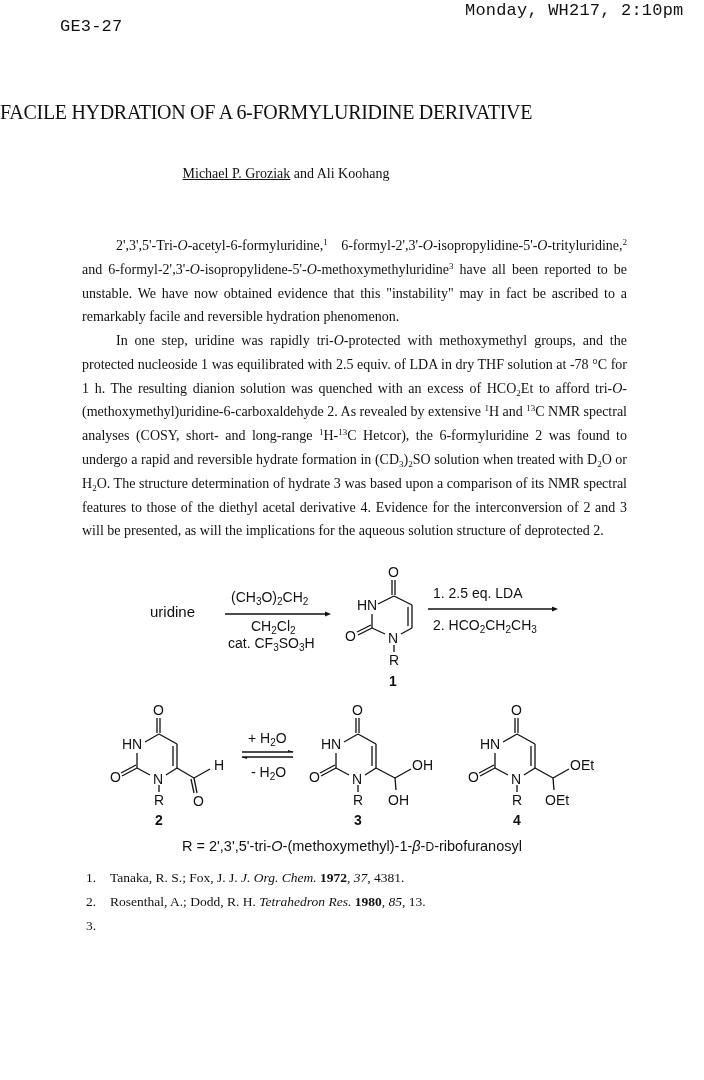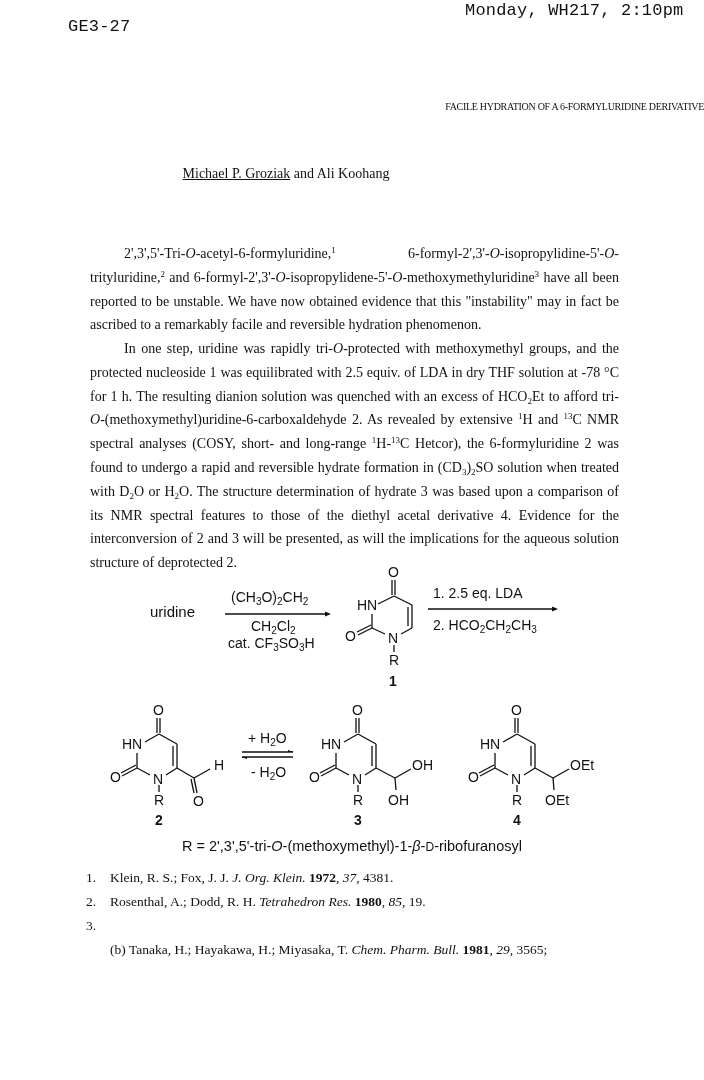--- a/index.html
+++ b/index.html
@@ -1,40 +1,40 @@
 <!DOCTYPE html>
 <html><head>
 <meta charset="utf-8">
 <style>
   html, body { margin: 0; padding: 0; background: #ffffff; }
   body { width: 704px; height: 1080px; position: relative; overflow: hidden; color: #111; font-family: "Liberation Serif", "DejaVu Serif", serif; }
   .abs { position: absolute; }
   .mono { font-family: "Liberation Mono", "DejaVu Sans Mono", monospace; font-size: 17px; letter-spacing: 0.2px; }
-  .title { left: 0; width: 704px; top: 101px; text-align: right; font-size: 10px; letter-spacing: -0.3px; }
+  .title { left: 0; width: 704px; top: 101px; text-align: left; font-size: 20px; letter-spacing: -0.3px; }
   .authors { left: 0; width: 572px; top: 166px; text-align: center; font-size: 14px; line-height: 16px; }
   .authors u { text-decoration: underline; }
   .body-text { left: 82px; width: 545px; font-size: 14px; line-height: 23.8px; text-align: justify; }
-  .body-text p { margin: 8px; text-indent: 34px; }
+  .body-text p { margin: 0; text-indent: 34px; }
   .body-text i { font-style: italic; }
   sup { font-size: 9px; vertical-align: 5px; line-height: 0; }
   sub { font-size: 9px; vertical-align: -3px; line-height: 0; }
   .refs { left: 86px; width: 570px; top: 866px; font-size: 13.5px; line-height: 24px; }
   .ref-row { display: flex; white-space: nowrap; }
   .ref-num { width: 24px; }
   .ref-sub { padding-left: 24px; white-space: nowrap; }
   .refs i { font-style: italic; }
   .refs b { font-weight: bold; text-align: right; }
   svg text { font-family: "Liberation Sans", "DejaVu Sans", sans-serif; fill: #111; }
   .sans { font-family: "Liberation Sans", "DejaVu Sans", sans-serif; }
   .caption { left: 0; width: 704px; top: 838px; text-align: center; font-size: 14.5px; }
 </style>
 </head>
 <body>
 
-<div class="abs mono" style="left:60px; top:17px;margin-left:8px;">GE3-27</div>
+<div class="abs mono" style="left:60px; top:17px;">GE3-27</div>
 <div class="abs mono" style="left:417px; top:1px;margin-left:48px;">Monday, WH217, 2:10pm</div>
 
 <div class="abs title">FACILE HYDRATION OF A 6-FORMYLURIDINE DERIVATIVE</div>
 
 <div class="abs authors">
   <div><u>Michael P. Groziak</u><span> and Ali Koohang</span></div>
 </div>
 
 <div class="abs body-text" style="top:234px;">
   <p><span>2',3',5'-Tri-</span><i>O</i><span>-acetyl-6-formyluridine,</span><sup>1</sup><span> 6-formyl-2',3'-</span><i>O</i><span>-isopropylidine-5'-</span><i>O</i><span>-trityluridine,</span><sup>2</sup><span> and 6-formyl-2',3'-</span><i>O</i><span>-isopropylidene-5'-</span><i>O</i><span>-methoxymethyluridine</span><sup>3</sup><span> have all been reported to be unstable.  We have now obtained evidence that this "instability" may in fact be ascribed to a remarkably facile and reversible hydration phenomenon.</span></p>
@@ -173,25 +173,22 @@
   <text x="570" y="770" font-size="14">OEt</text>
   <text x="545" y="805" font-size="14">OEt</text>
   <text x="513" y="825" font-size="14" font-weight="bold">4</text>
 </svg>
 
 <div class="abs caption sans"><span>R = 2',3',5'-tri-</span><i>O</i><span>-(methoxymethyl)-1-</span><i>β</i><span>-</span><span style="font-variant: small-caps; font-size: 12px;">D</span><span>-ribofuranosyl</span></div>
 
 <div class="abs refs">
   <div class="ref-row">
     <span class="ref-num">1.</span>
-    <span><span>Klein, R. S.; Fox, J. J. </span><i>J. Org. Klein.</i> <b>1972</b>, <i>37</i><span>, 4381.</span></span>
+    <span><span>Tanaka, R. S.; Fox, J. J. </span><i>J. Org. Chem.</i> <b>1972</b>, <i>37</i><span>, 4381.</span></span>
   </div>
   <div class="ref-row">
     <span class="ref-num">2.</span>
-    <span><span>Rosenthal, A.; Dodd, R. H. </span><i>Tetrahedron Res.</i> <b>1980</b>, <i>85</i><span>, 19.</span></span>
+    <span><span>Rosenthal, A.; Dodd, R. H. </span><i>Tetrahedron Res.</i> <b>1980</b>, <i>85</i><span>, 13.</span></span>
   </div>
   <div class="ref-row">
     <span class="ref-num">3.</span>
   </div>
-  <div class="ref-sub">
-    <span>(b) </span><span>Tanaka, H.; Hayakawa, H.; Miyasaka, T. </span><i>Chem. Pharm. Bull.</i> <b>1981</b>, <i>29</i><span>, 3565;</span>
-  </div>
 </div>
 
 </body></html>

